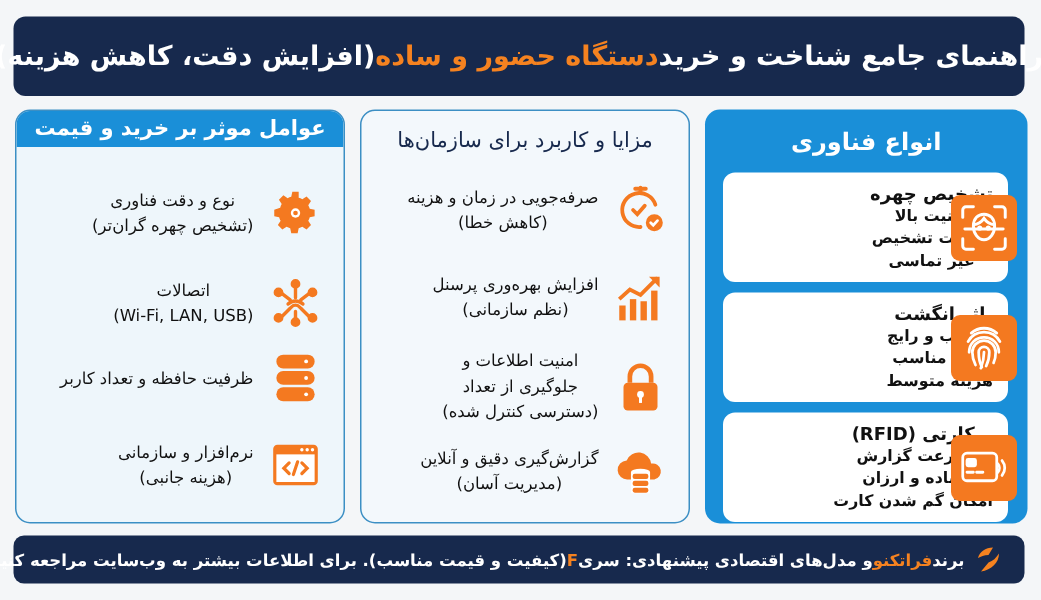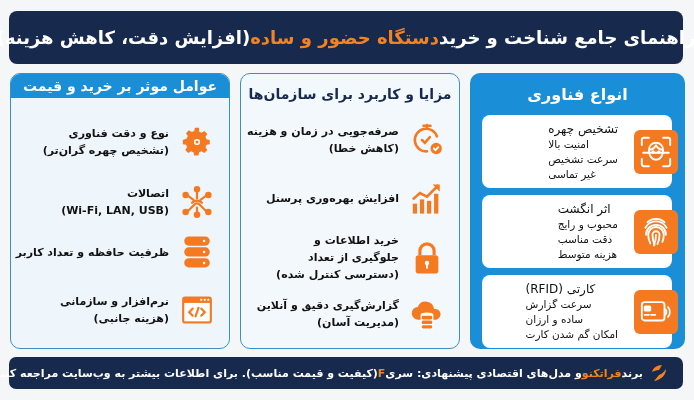--- a/index.html
+++ b/index.html
@@ -4,29 +4,29 @@
 <style>
   *{box-sizing:border-box;margin:0;padding:0}
   html,body{width:694px;height:400px;overflow:hidden;background:#f4f6f8;font-family:"DejaVu Sans",sans-serif}
   .root{position:relative;width:694px;height:400px;background:#f4f6f8}
   .title{position:absolute;left:9px;top:11px;width:674px;height:53px;background:#17294d;border-radius:8px;display:flex;align-items:center;justify-content:center;direction:rtl;color:#fff;font-weight:bold;font-size:18px;white-space:nowrap}
   .title .hl{color:#f58220}
   .panel{position:absolute;top:73px;height:276px;border-radius:10px}
   .p-factors{left:10px;width:220px;border:1.5px solid #3c8fc4;background:#eef6fb;overflow:hidden}
   .p-factors .ph{height:24px;background:#1a8fd8;color:#fff;font-weight:bold;font-size:14px;display:flex;align-items:center;justify-content:center;direction:rtl}
   .p-benefits{left:240px;width:220px;border:1.5px solid #3c8fc4;background:#f3f8fc}
-  .p-benefits .ph{height:40px;color:#17294d;font-weight:bold;font-size:14px;display:flex;align-items:center;justify-content:center;direction:rtl}
+  .p-benefits .ph{height:40px;color:#17294d;font-weight:normal;font-size:14px;display:flex;align-items:center;justify-content:center;direction:rtl}
   .p-types{left:470px;width:215px;background:#1a8fd8}
   .p-types .ph{height:42px;color:#fff;font-weight:bold;font-size:16px;display:flex;align-items:center;justify-content:center;direction:rtl}
   .item{position:absolute;display:flex;direction:rtl;align-items:center;gap:10px}
   .item .ic{width:36px;height:36px;flex:0 0 36px;display:flex;align-items:center;justify-content:center}
-  .item .tx{font-size:11px;font-weight:bold;color:#111;line-height:17px;text-align:right}
+  .item .tx{font-size:11px;font-weight:normal;color:#111;line-height:17px;text-align:center}
   .tcard{position:absolute;left:12px;width:190px;background:#fff;border-radius:8px;display:flex;direction:rtl;align-items:center;padding:0 10px 0 6px}
   .tcard .ico{position:absolute;right:-6px;width:44px;height:44px;background:#f47920;border-radius:6px;display:flex;align-items:center;justify-content:center}
-  .tcard .tx{margin-right:44px;font-size:10.5px;font-weight:normal;color:#111;line-height:15px;text-align:left}
+  .tcard .tx{font-size:10.5px;font-weight:bold;color:#111;line-height:15px;text-align:center}
   .tcard .tx .h{font-size:12px}
   .footer{position:absolute;left:9px;top:357px;width:674px;height:32px;background:#17294d;border-radius:7px;display:flex;direction:rtl;align-items:center;padding-right:14px;color:#fff;font-size:11px;font-weight:bold;white-space:nowrap}
   .footer .hl{color:#f58220}
   .footer .logo{width:20px;height:20px;margin-left:6px}
 </style>
 </head>
 <body>
 
 <div class="root">
 
@@ -131,34 +131,35 @@
             <rect x="2" y="16" width="3" height="7" fill="#f47920"></rect>
             <rect x="7" y="13" width="3" height="10" fill="#f47920"></rect>
             <rect x="12" y="14" width="3" height="9" fill="#f47920"></rect>
             <rect x="17" y="9" width="3" height="14" fill="#f47920"></rect>
             <path d="M2 13l5-4.5 5 2.5 8-8" stroke="#f47920" stroke-width="1.8" fill="none"></path>
             <path d="M16 2.5h5v5z" fill="#f47920"></path>
           </svg>
       </span>
       <div class="tx">
         <div>افزایش بهره‌وری پرسنل</div>
+        <div>(نظم سازمانی)</div>
       </div>
     </div>
 
     <div class="item" style="right:14px;top:158px">
       <span class="ic">
         <svg width="30" height="34" viewBox="0 0 20 24">
             <path d="M5 10V7a5 5 0 0110 0v3" stroke="#f47920" stroke-width="2.2" fill="none"></path>
             <rect x="2" y="10" width="16" height="13" rx="2" fill="#f47920"></rect>
             <circle cx="10" cy="15.5" r="1.6" fill="#fff"></circle>
             <rect x="9.3" y="16" width="1.4" height="3.5" fill="#fff"></rect>
           </svg>
       </span>
       <div class="tx">
-        <div>خرید اطلاعات و</div>
+        <div>امنیت اطلاعات و</div>
         <div>جلوگیری از تعداد</div>
         <div>(دسترسی کنترل شده)</div>
       </div>
     </div>
 
     <div class="item" style="right:14px;top:222px">
       <span class="ic">
         <svg width="34" height="34" viewBox="0 0 24 24">
             <path d="M6 16a4.5 4.5 0 01-.5-9 6 6 0 0111.5 1.5A3.8 3.8 0 0118.5 16z" fill="#f47920"></path>
             <ellipse cx="12" cy="12.5" rx="4.5" ry="1.6" fill="#fff"></ellipse>

